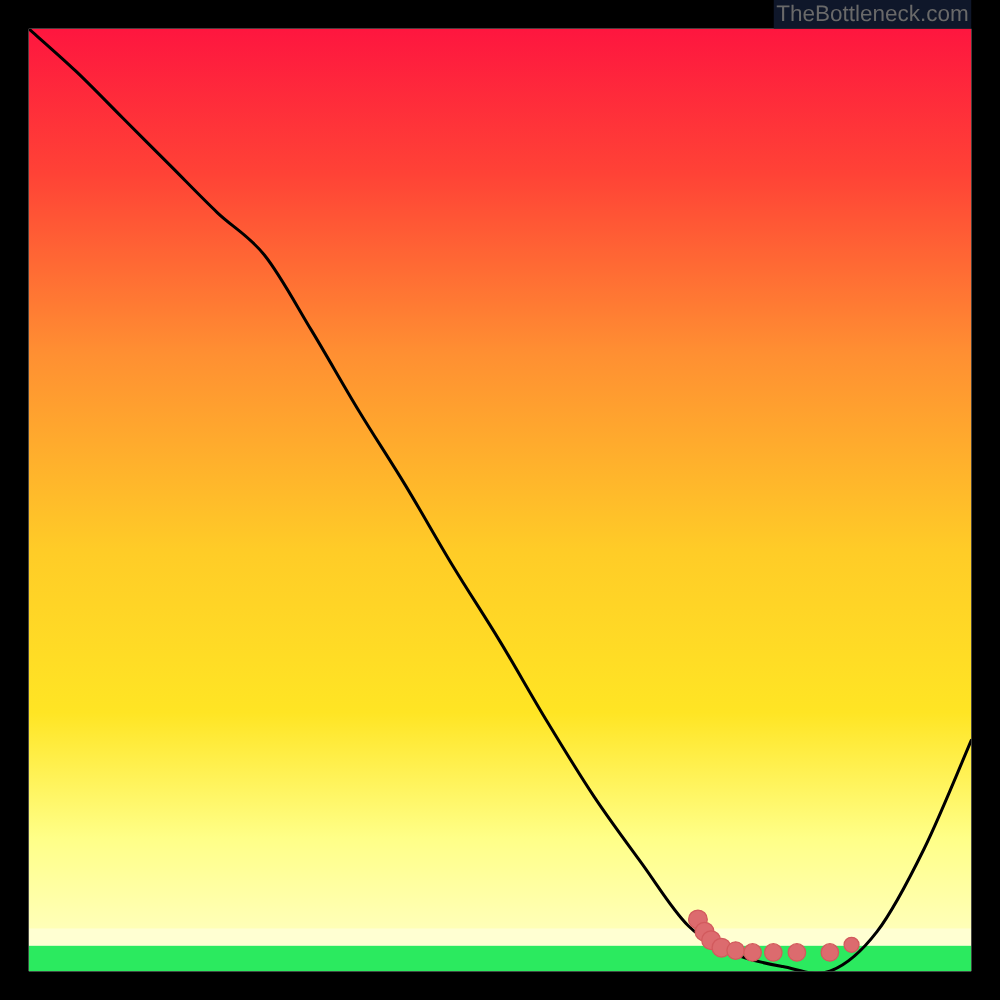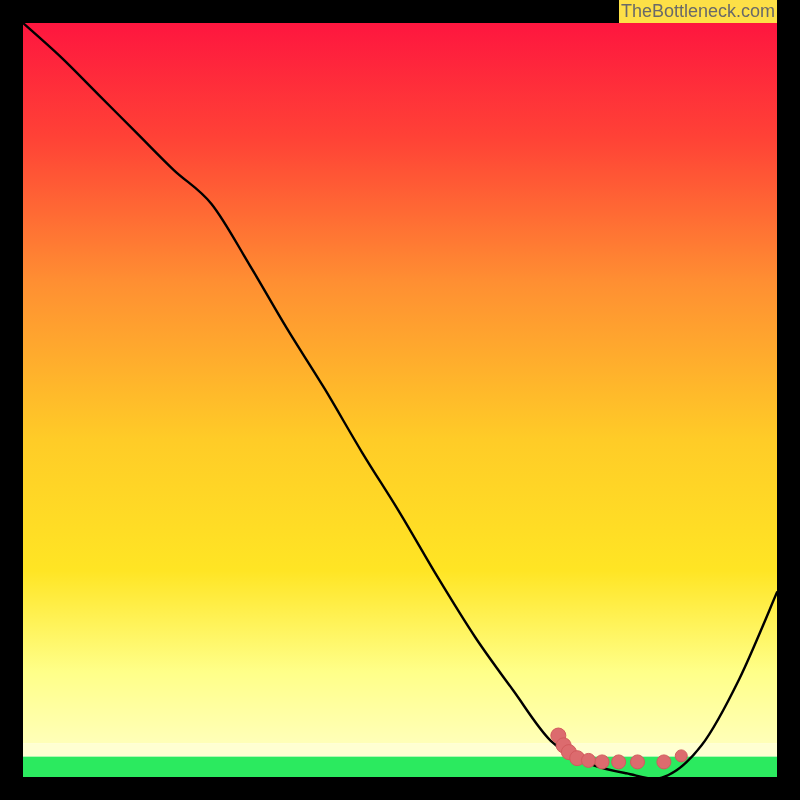--- a/index.html
+++ b/index.html
@@ -27,21 +27,21 @@
   }
   .watermark {
     position: absolute;
     top: -23px;
     right: 0;
     height: 23px;
     line-height: 23px;
     font-size: 18px;
     color: #696969;
     font-weight: 500;
-    background: #fde047;
+    background: #0f172a;
     padding: 0 2px;
     letter-spacing: 0px;
   }
   svg {
     display: block;
   }
 </style>
 </head>
 <body>
 

